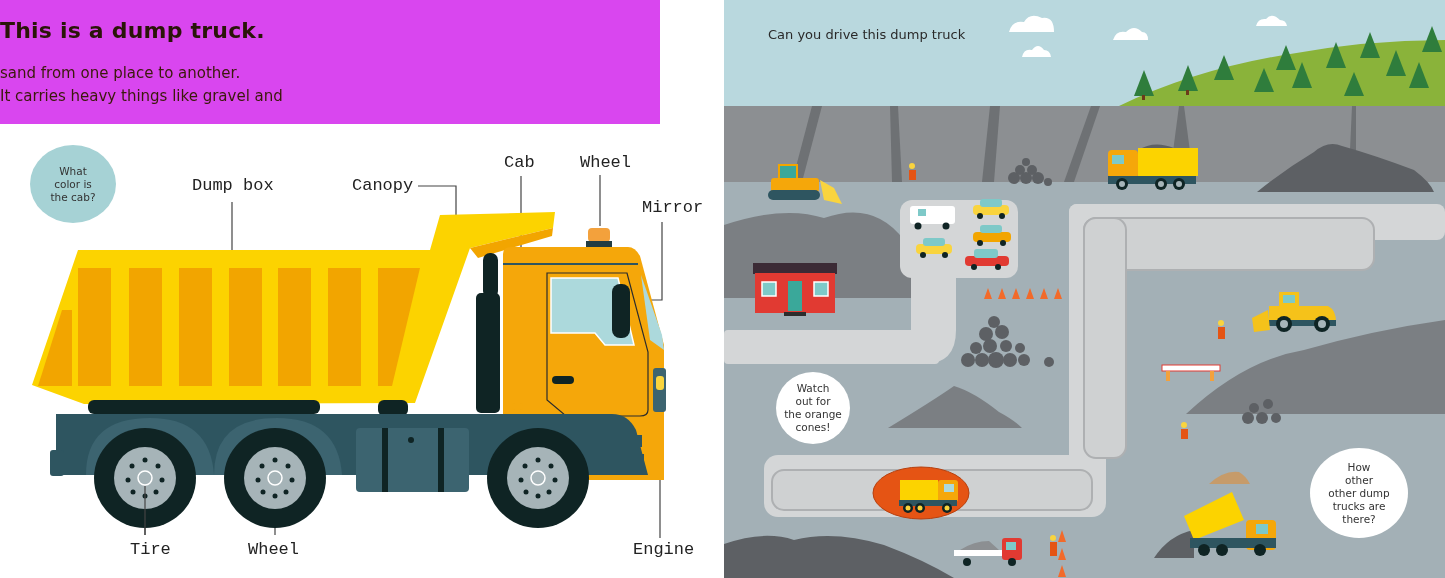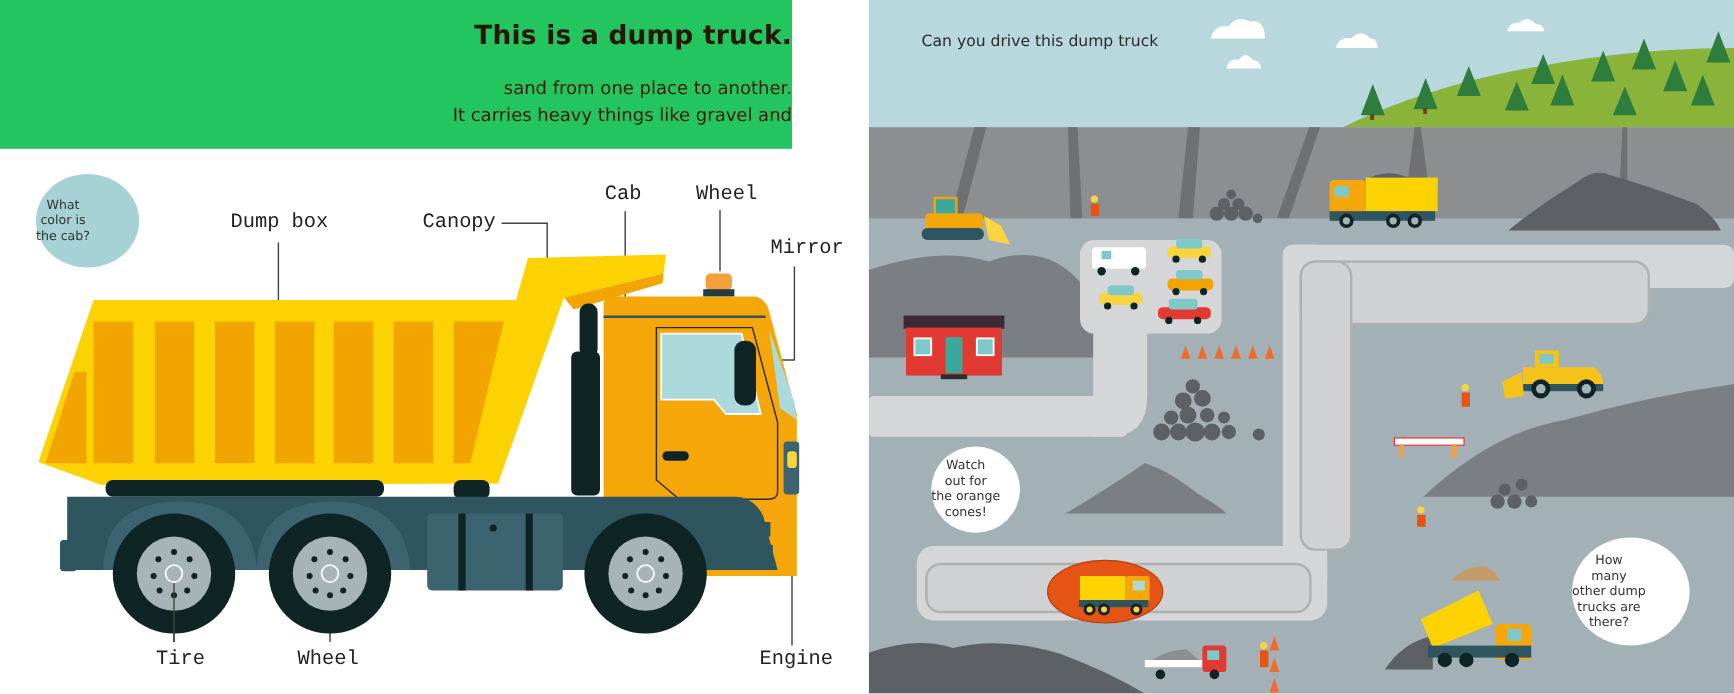--- a/index.html
+++ b/index.html
@@ -1,24 +1,24 @@
 <!DOCTYPE html>
 <html><head>
 <meta charset="utf-8">
 <style>
   html, body { margin:0; padding:0; }
   body { width:1445px; height:578px; overflow:hidden; background:#fff; font-family:"DejaVu Sans", sans-serif; position:relative; }
   .page { position:absolute; top:0; height:578px; overflow:hidden; }
   #left { left:0; width:724px; background:#fff; }
   #right { left:724px; width:721px; background:#b9d8de; }
-  .header { position:absolute; left:0; top:0; width:660px; height:124px; background:#22c55e; text-align:right; color:#2a1508; }
+  .header { position:absolute; left:0; top:0; width:660px; height:124px; background:#d946ef; text-align:left; color:#2a1508; }
   .title { position:absolute; top:18px; left:0; width:100%; font-size:22px; font-weight:bold; letter-spacing:0.2px; }
   .sub { position:absolute; top:62px; left:0; width:100%; font-size:15px; line-height:23px; color:#3a1a0a; }
   .label { position:absolute; font-size:17px; color:#222; white-space:nowrap;font-family:Liberation Mono, monospace; }
-  .bubble { position:absolute; border-radius:50%; display:flex; align-items:center; justify-content:flex-start; text-align:center; font-size:10.5px; line-height:13px; color:#333; }
+  .bubble { position:absolute; border-radius:50%; display:flex; align-items:center; justify-content:center; text-align:center; font-size:10.5px; line-height:13px; color:#333; }
   .q-teal { background:#a6d2d5; }
   .q-white { background:#fff; }
   svg { position:absolute; }
   .rtext { position:absolute; left:768px; top:22px; font-size:13px; line-height:25px; color:#2a2a2a; }
 </style>
 </head>
 <body>
 
 <div id="left" class="page">
   <div class="header">
@@ -381,18 +381,18 @@
     <div>Watch</div>
     <div>out for</div>
     <div>the orange</div>
     <div>cones!</div>
   </div>
 </div>
 
 <div class="bubble q-white" style="left:1310px;top:448px;width:98px;height:90px;">
   <div>
     <div>How</div>
-    <div>many</div>
+    <div>other</div>
     <div>other dump</div>
     <div>trucks are</div>
     <div>there?</div>
   </div>
 </div>
 
 </body></html>

